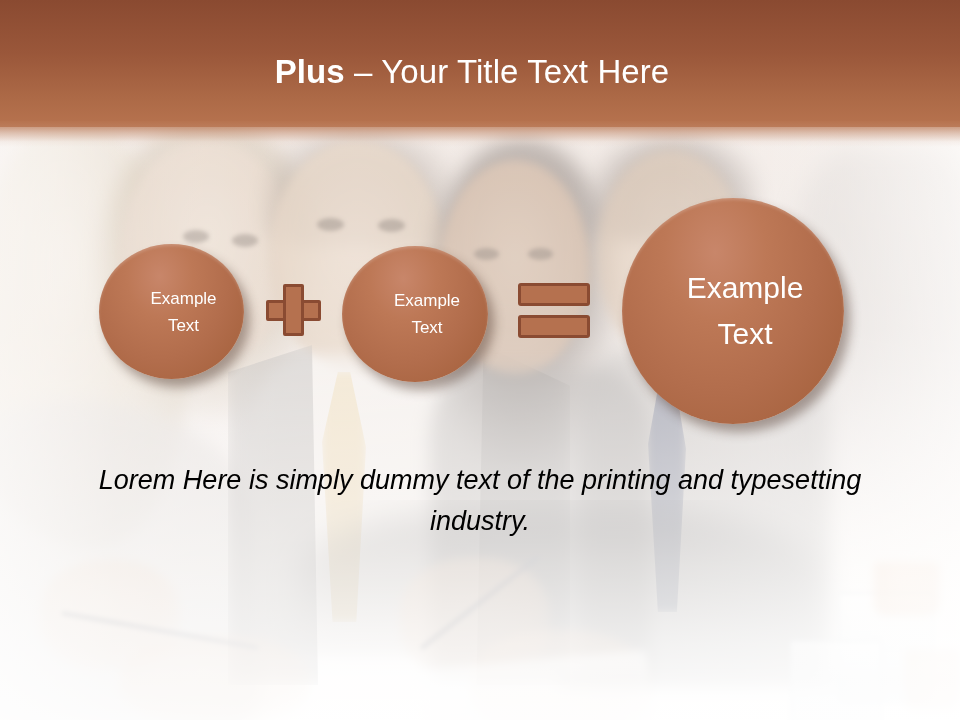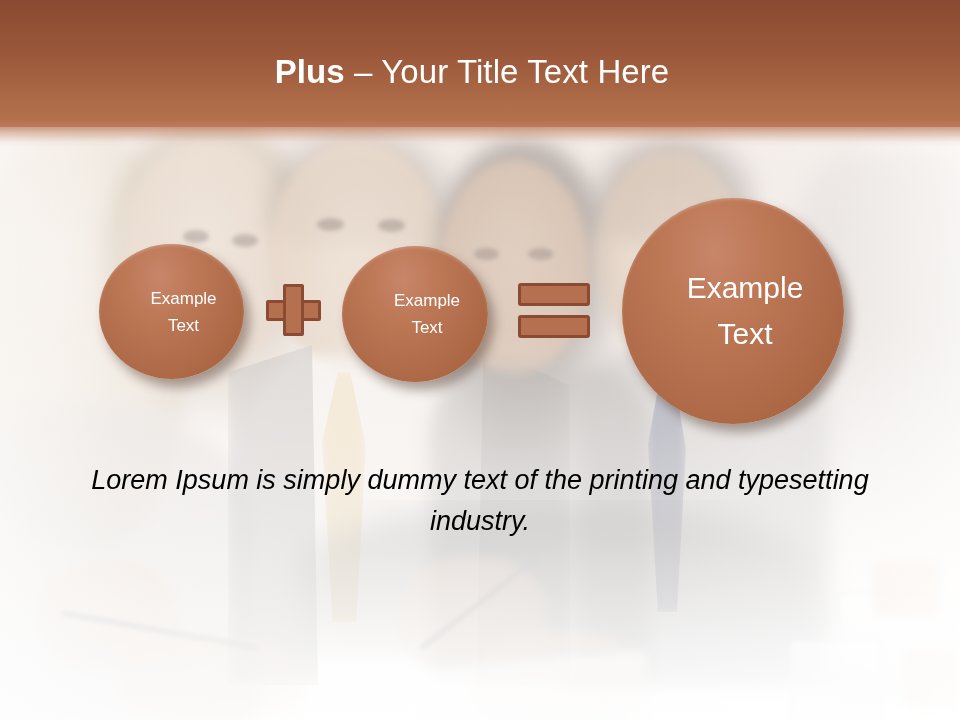--- a/index.html
+++ b/index.html
@@ -457,15 +457,15 @@
   <div class="equals-sign">
     <div class="bar top"></div>
     <div class="bar bottom"></div>
   </div>
 
   <div class="circle circle-3">
     <span class="line">Example</span>
     <span class="line">Text</span>
   </div>
 
-  <div class="body-text">Lorem Ipsum is simply dummy text of the printing and typesetting industry.</div>
+  <div class="body-text">Lorem Here is simply dummy text of the printing and typesetting industry.</div>
 
 </div>
 
 </body></html>

